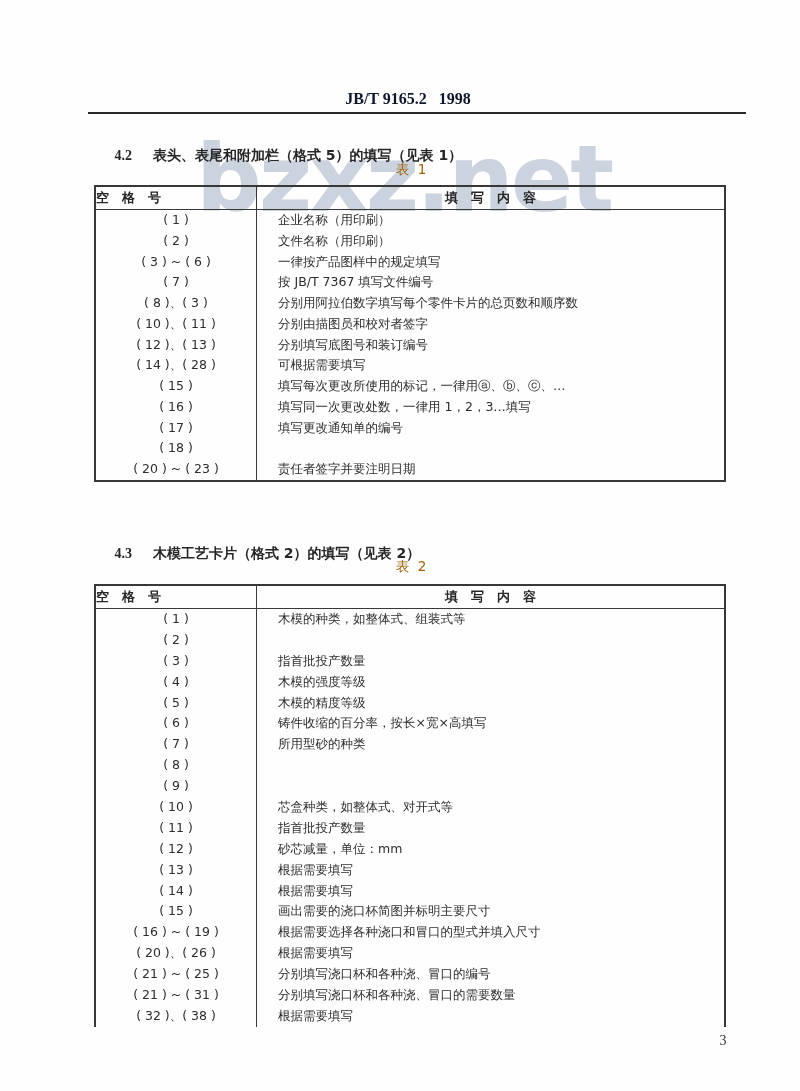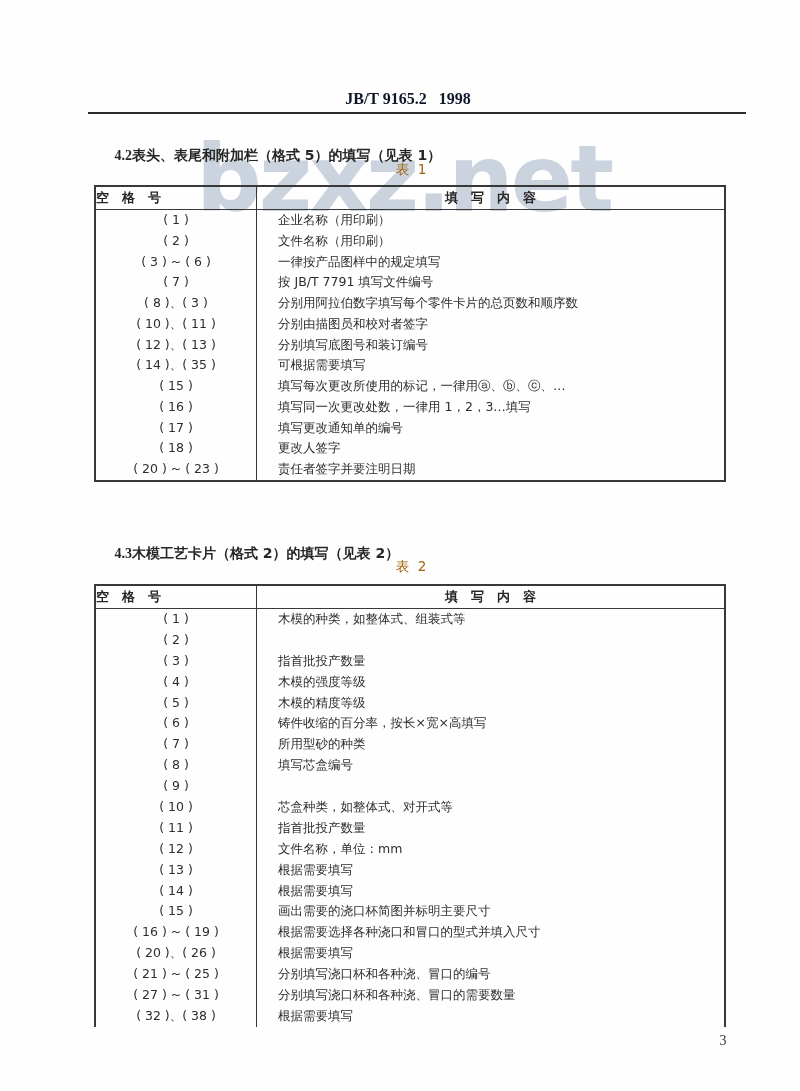--- a/index.html
+++ b/index.html
@@ -19,21 +19,21 @@
   .doc-header{
     top:90px;left:8px;width:800px;text-align:center;
     font-family:"Liberation Serif",serif;font-weight:bold;
     font-size:16px;white-space:pre;color:#0f172a;
   }
   .header-rule{top:112px;left:88px;width:658px;height:2px;background:#2a2a2a;}
   
   .section-heading{left:95px;font-size:14px;font-weight:bold;color:#262626;white-space:pre;}
   #sec42{top:131px;}
   #sec43{top:529px;}
-  .sec-no{font-family:"Liberation Serif",serif;margin-right:0;}
+  .sec-no{font-family:"Liberation Serif",serif;margin-right:21px;}
   
   .table-caption{width:634px;text-align:center;font-size:13.5px;color:#a16207;white-space:pre;}
   #cap1{top:161px;left:94px;}
   #cap2{top:558px;left:94px;}
   
   .data-table{
     left:94px;width:632px;box-sizing:border-box;
     border:2px solid #383838;background:transparent;
     font-size:12.5px;color:#2d2d2d;
   }
@@ -87,61 +87,60 @@
           <div class="c-text">文件名称（用印刷）</div>
         </div>
 
         <div class="t-row">
           <div class="c-no">( 3 ) ~ ( 6 )</div>
           <div class="c-text">一律按产品图样中的规定填写</div>
         </div>
 
         <div class="t-row">
           <div class="c-no">( 7 )</div>
-          <div class="c-text">按 JB/T 7791 填写文件编号</div>
+          <div class="c-text">按 JB/T 7367 填写文件编号</div>
         </div>
 
         <div class="t-row">
           <div class="c-no">( 8 )、( 3 )</div>
           <div class="c-text">分别用阿拉伯数字填写每个零件卡片的总页数和顺序数</div>
         </div>
 
         <div class="t-row">
           <div class="c-no">( 10 )、( 11 )</div>
           <div class="c-text">分别由描图员和校对者签字</div>
         </div>
 
         <div class="t-row">
           <div class="c-no">( 12 )、( 13 )</div>
           <div class="c-text">分别填写底图号和装订编号</div>
         </div>
 
         <div class="t-row">
-          <div class="c-no">( 14 )、( 35 )</div>
+          <div class="c-no">( 14 )、( 28 )</div>
           <div class="c-text">可根据需要填写</div>
         </div>
 
         <div class="t-row">
           <div class="c-no">( 15 )</div>
           <div class="c-text">填写每次更改所使用的标记，一律用ⓐ、ⓑ、ⓒ、…</div>
         </div>
 
         <div class="t-row">
           <div class="c-no">( 16 )</div>
           <div class="c-text">填写同一次更改处数，一律用 1，2，3…填写</div>
         </div>
 
         <div class="t-row">
           <div class="c-no">( 17 )</div>
           <div class="c-text">填写更改通知单的编号</div>
         </div>
 
         <div class="t-row">
           <div class="c-no">( 18 )</div>
-          <div class="c-text">更改人签字</div>
         </div>
 
 
         <div class="t-row">
           <div class="c-no">( 20 ) ~ ( 23 )</div>
           <div class="c-text">责任者签字并要注明日期</div>
         </div>
       </div>
   </div>
 
@@ -187,40 +186,39 @@
           <div class="c-text">铸件收缩的百分率，按长×宽×高填写</div>
         </div>
 
         <div class="t-row">
           <div class="c-no">( 7 )</div>
           <div class="c-text">所用型砂的种类</div>
         </div>
 
         <div class="t-row">
           <div class="c-no">( 8 )</div>
-          <div class="c-text">填写芯盒编号</div>
         </div>
 
         <div class="t-row">
           <div class="c-no">( 9 )</div>
         </div>
 
         <div class="t-row">
           <div class="c-no">( 10 )</div>
           <div class="c-text">芯盒种类，如整体式、对开式等</div>
         </div>
 
         <div class="t-row">
           <div class="c-no">( 11 )</div>
           <div class="c-text">指首批投产数量</div>
         </div>
 
         <div class="t-row">
           <div class="c-no">( 12 )</div>
-          <div class="c-text">文件名称，单位：mm</div>
+          <div class="c-text">砂芯减量，单位：mm</div>
         </div>
 
         <div class="t-row">
           <div class="c-no">( 13 )</div>
           <div class="c-text">根据需要填写</div>
         </div>
 
         <div class="t-row">
           <div class="c-no">( 14 )</div>
           <div class="c-text">根据需要填写</div>
@@ -240,21 +238,21 @@
           <div class="c-no">( 20 )、( 26 )</div>
           <div class="c-text">根据需要填写</div>
         </div>
 
         <div class="t-row">
           <div class="c-no">( 21 ) ~ ( 25 )</div>
           <div class="c-text">分别填写浇口杯和各种浇、冒口的编号</div>
         </div>
 
         <div class="t-row">
-          <div class="c-no">( 27 ) ~ ( 31 )</div>
+          <div class="c-no">( 21 ) ~ ( 31 )</div>
           <div class="c-text">分别填写浇口杯和各种浇、冒口的需要数量</div>
         </div>
 
         <div class="t-row">
           <div class="c-no">( 32 )、( 38 )</div>
           <div class="c-text">根据需要填写</div>
         </div>
       </div>
   </div>
 

